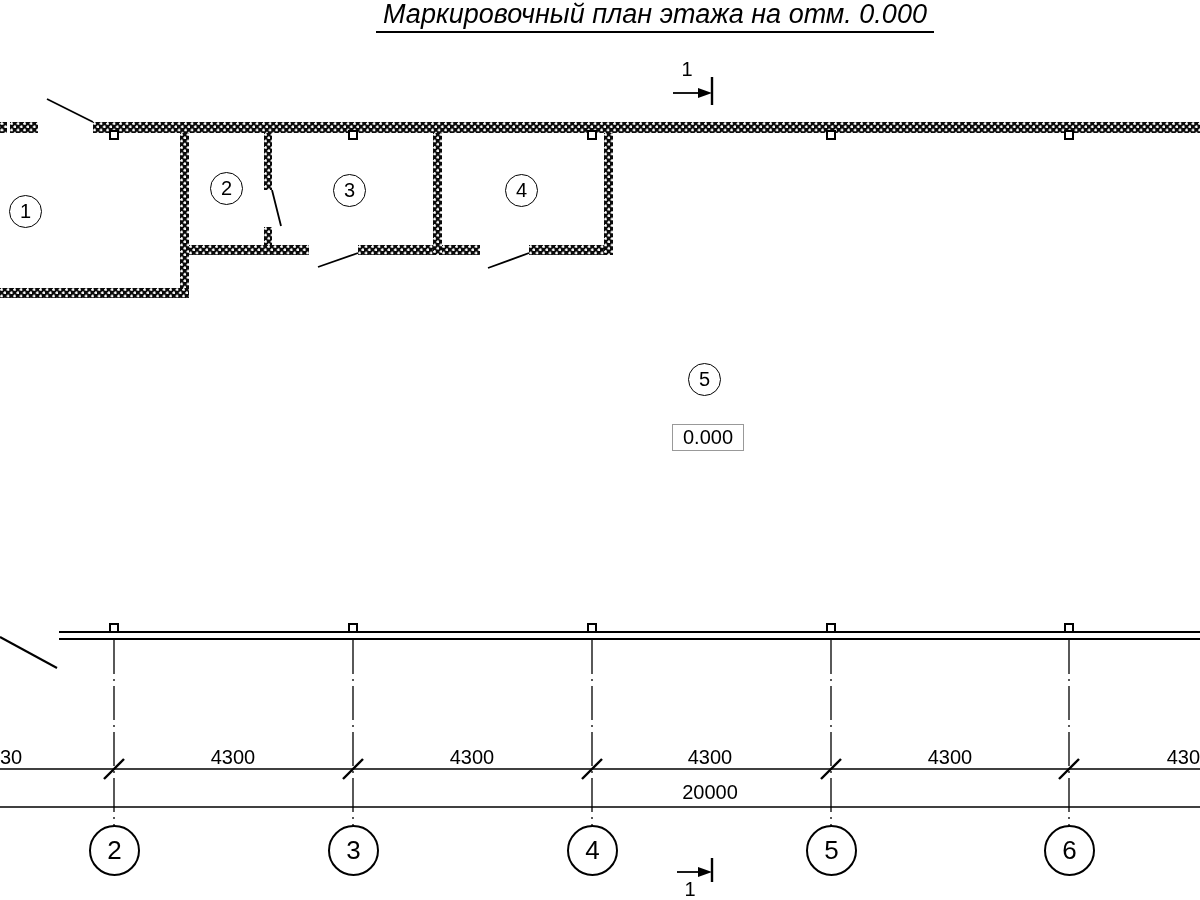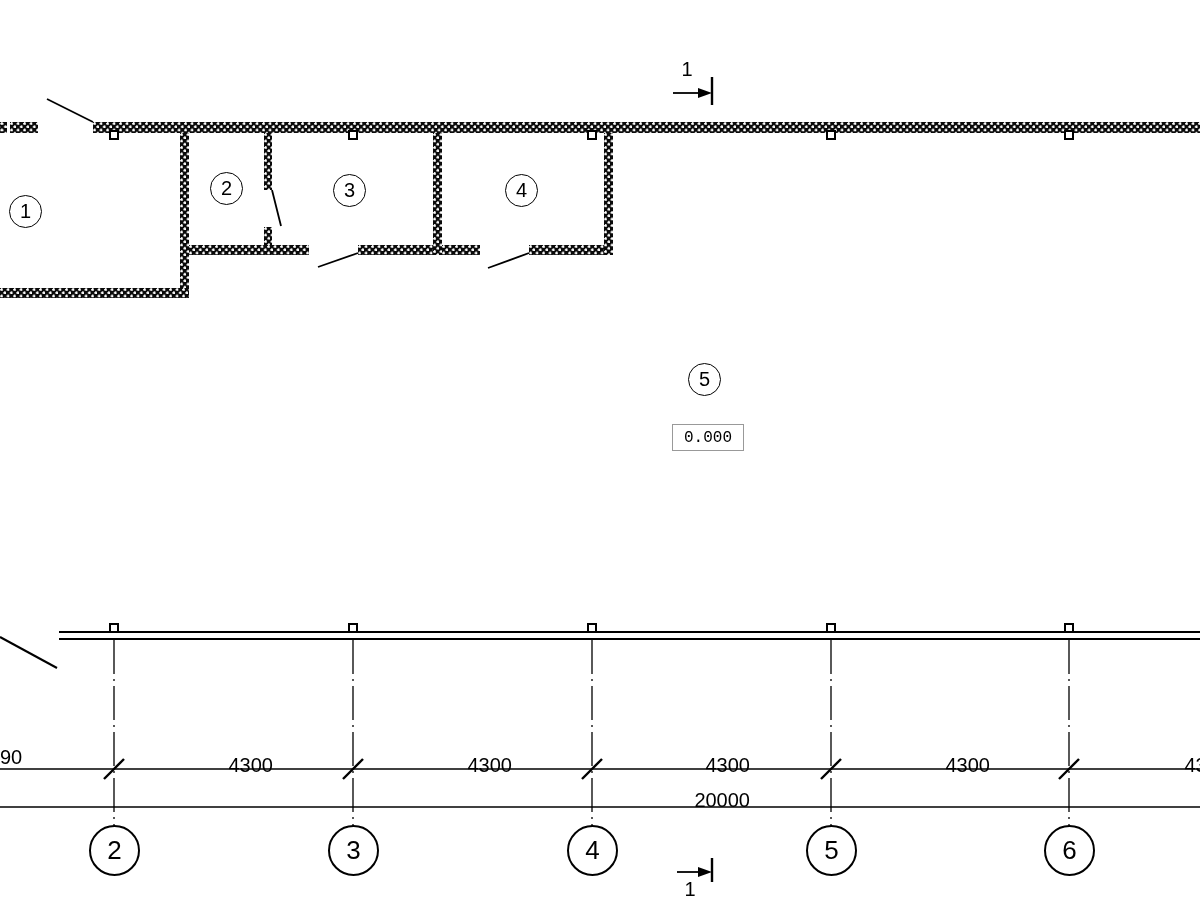--- a/index.html
+++ b/index.html
@@ -29,31 +29,32 @@
 
   svg.overlay{position:absolute;left:0;top:0;z-index:3;pointer-events:none;}
 
   .room-circle{position:absolute;width:33px;height:33px;border:1.5px solid #000;border-radius:50%;
                box-sizing:border-box;display:flex;align-items:center;justify-content:center;
                font-size:20px;background:#fff;z-index:5;}
   .axis-circle{position:absolute;width:51px;height:51px;border:2px solid #000;border-radius:50%;
                box-sizing:border-box;display:flex;align-items:center;justify-content:center;
                font-size:26px;background:#fff;z-index:5;}
   .t{position:absolute;font-size:20px;white-space:nowrap;z-index:5;}
-  .dim{width:80px;text-align:right;margin-top:8px;}
+  .dim{width:80px;text-align:center;}
   .elev-box{position:absolute;left:672px;top:424px;width:72px;height:27px;border:1px solid #999;
             box-sizing:border-box;display:flex;align-items:center;justify-content:center;
-            font-size:16px;background:#fff;z-index:5;font-family:Liberation Mono, monospace;}
+            font-size:20px;background:#fff;z-index:5;}
   .smark{width:26px;text-align:center;}
 </style>
 </head>
 <body>
 
 <div class="canvas">
 
+  <div class="title">Маркировочный план этажа на отм. 0.000</div>
 
   <div class="wall" style="left:0;top:122px;width:7px;height:11px"></div>
   <div class="wall" style="left:10px;top:122px;width:28px;height:11px"></div>
   <div class="wall" style="left:93px;top:122px;width:1107px;height:11px"></div>
   <div class="wall" style="left:180px;top:133px;width:9px;height:165px"></div>
   <div class="wall" style="left:0;top:288px;width:189px;height:10px"></div>
   <div class="wall" style="left:264px;top:133px;width:8px;height:57px"></div>
   <div class="wall" style="left:264px;top:227px;width:8px;height:18px"></div>
   <div class="wall" style="left:189px;top:245px;width:120px;height:10px"></div>
   <div class="wall" style="left:358px;top:245px;width:75px;height:10px"></div>
@@ -112,21 +113,21 @@
   <div class="room-circle" style="left:210px;top:172px">2</div>
   <div class="room-circle" style="left:333px;top:174px">3</div>
   <div class="room-circle" style="left:505px;top:174px">4</div>
   <div class="room-circle" style="left:688px;top:363px">5</div>
 
   <div class="elev-box">0.000</div>
 
   <div class="t smark" style="left:674px;top:58px">1</div>
   <div class="t smark" style="left:677px;top:878px">1</div>
 
-  <div class="t" style="left:0;top:746px">90</div>
+  <div class="t" style="left:0;top:746px">30</div>
   <div class="t dim" style="left:193px;top:746px">4300</div>
   <div class="t dim" style="left:432px;top:746px">4300</div>
   <div class="t dim" style="left:670px;top:746px">4300</div>
   <div class="t dim" style="left:910px;top:746px">4300</div>
   <div class="t dim" style="left:1149px;top:746px">4300</div>
   <div class="t dim" style="left:670px;top:781px">20000</div>
 
   <div class="axis-circle" style="left:89px;top:825px">2</div>
   <div class="axis-circle" style="left:328px;top:825px">3</div>
   <div class="axis-circle" style="left:567px;top:825px">4</div>

